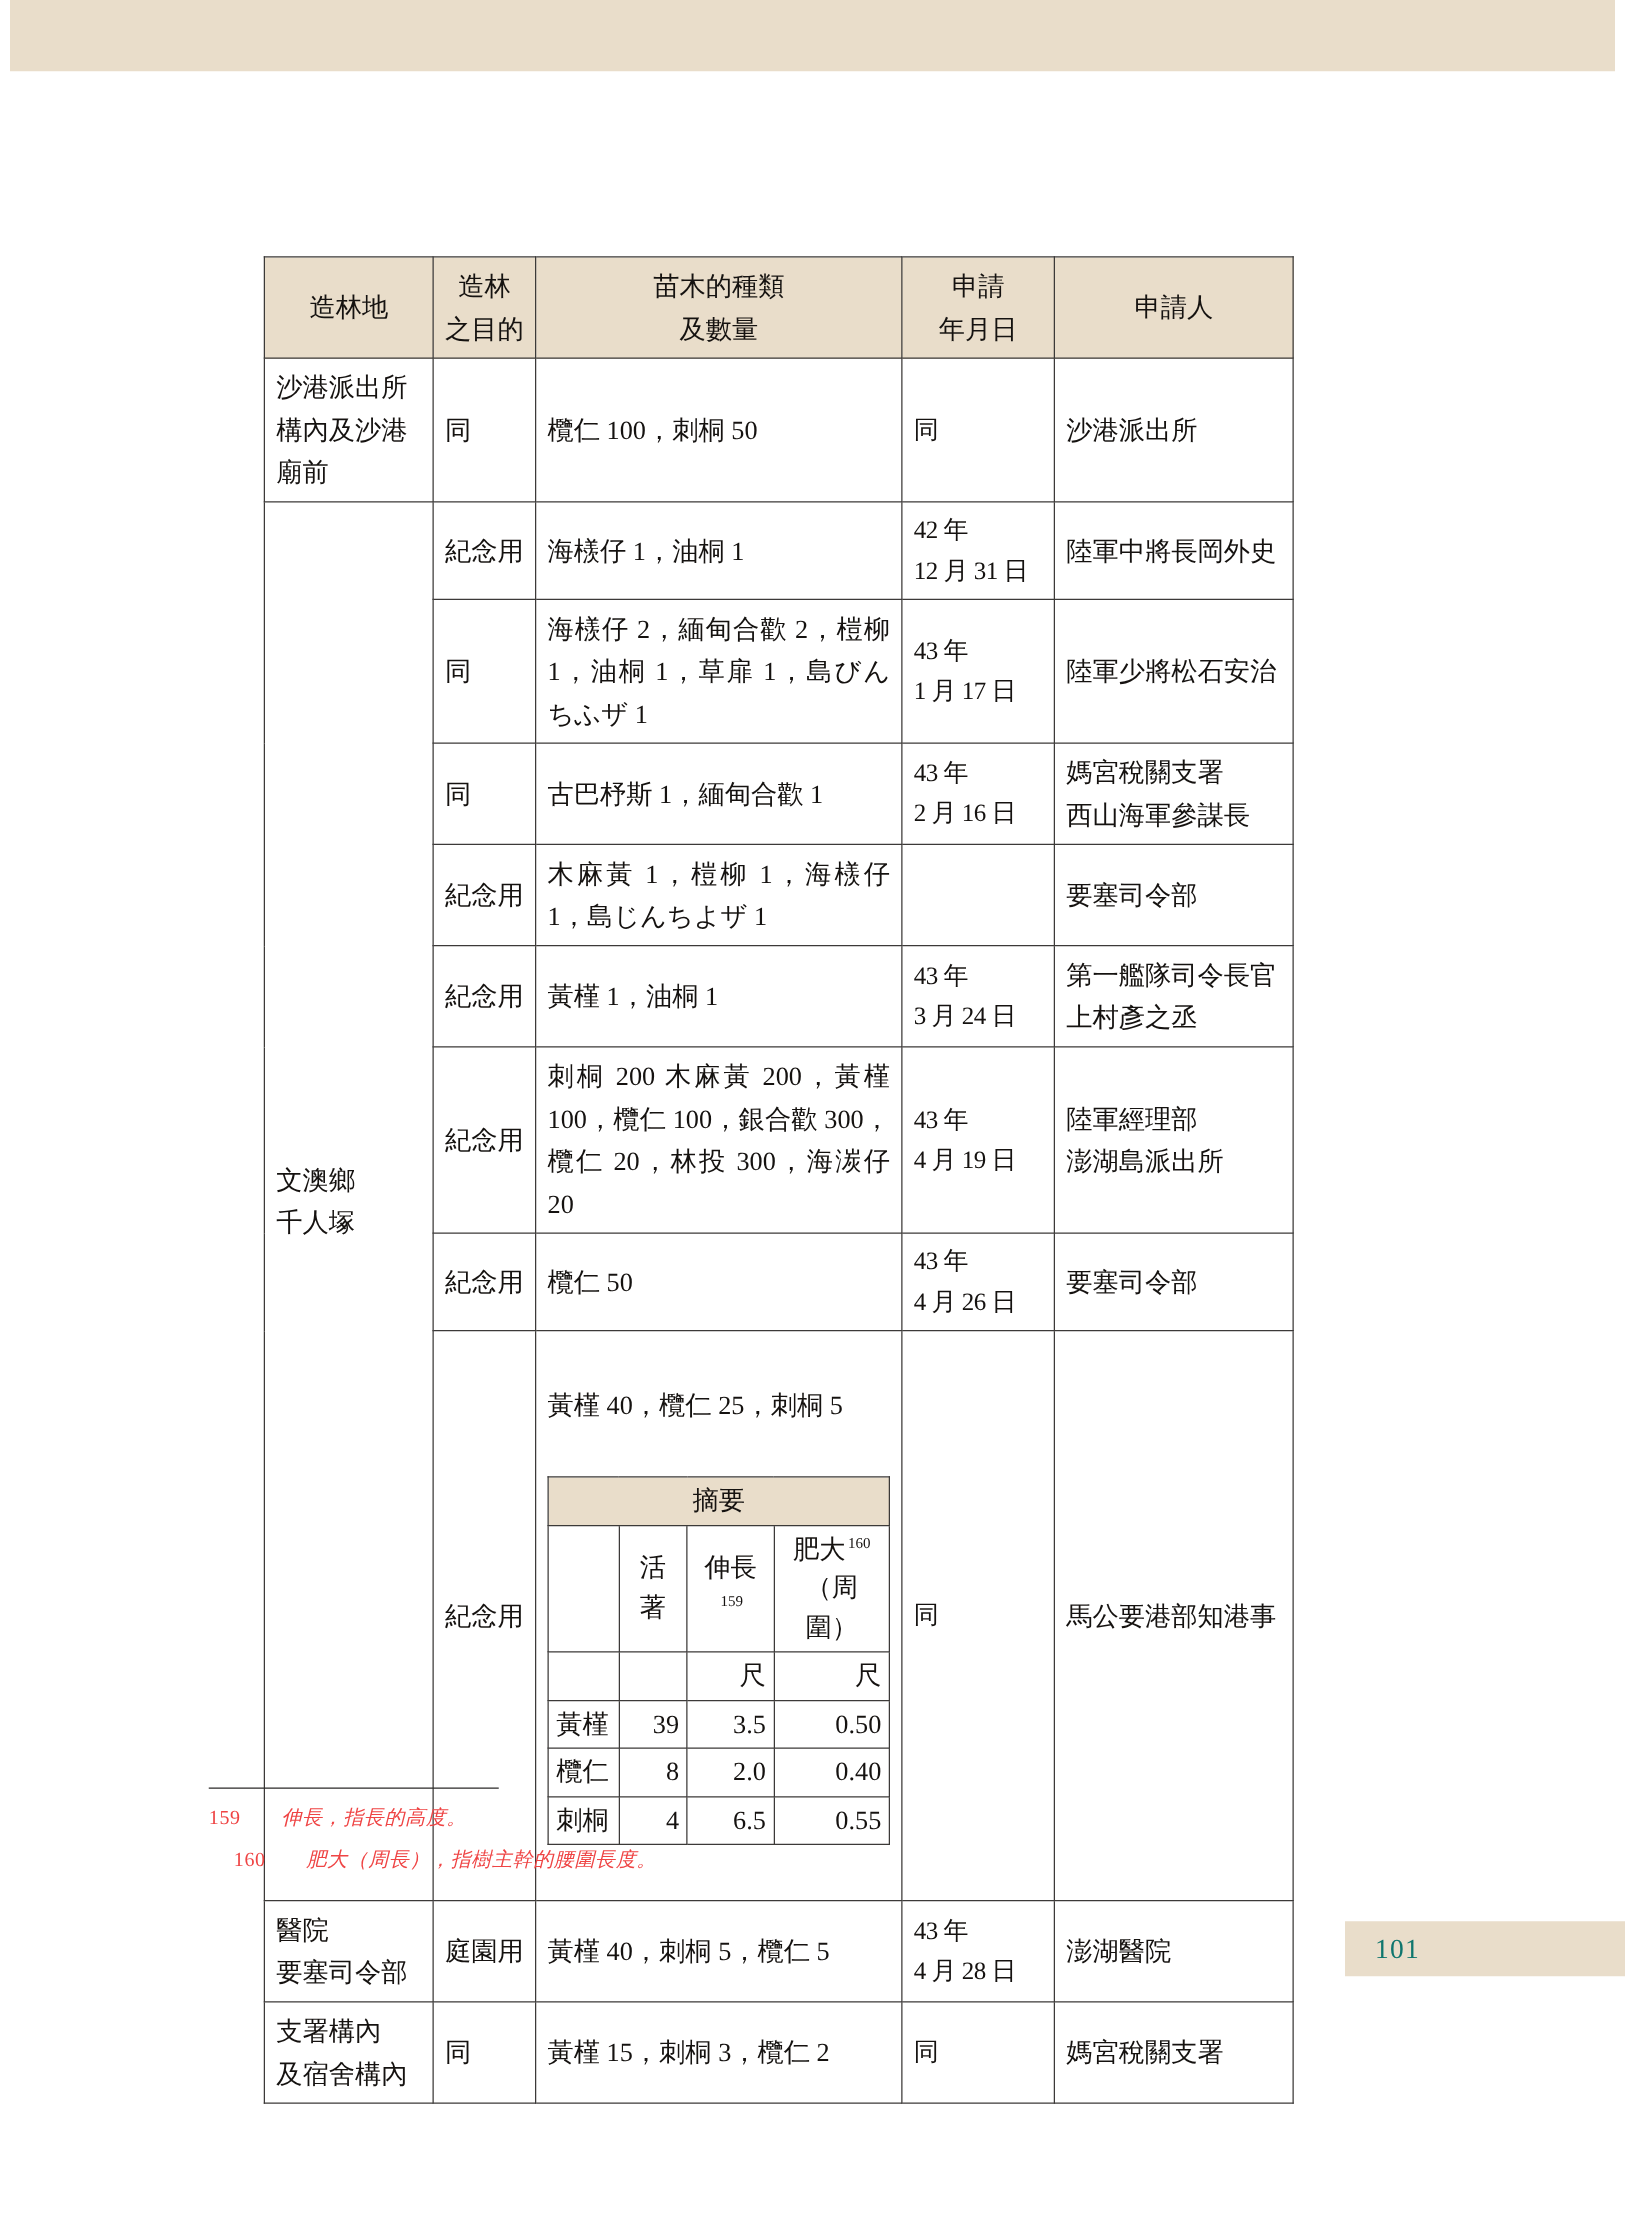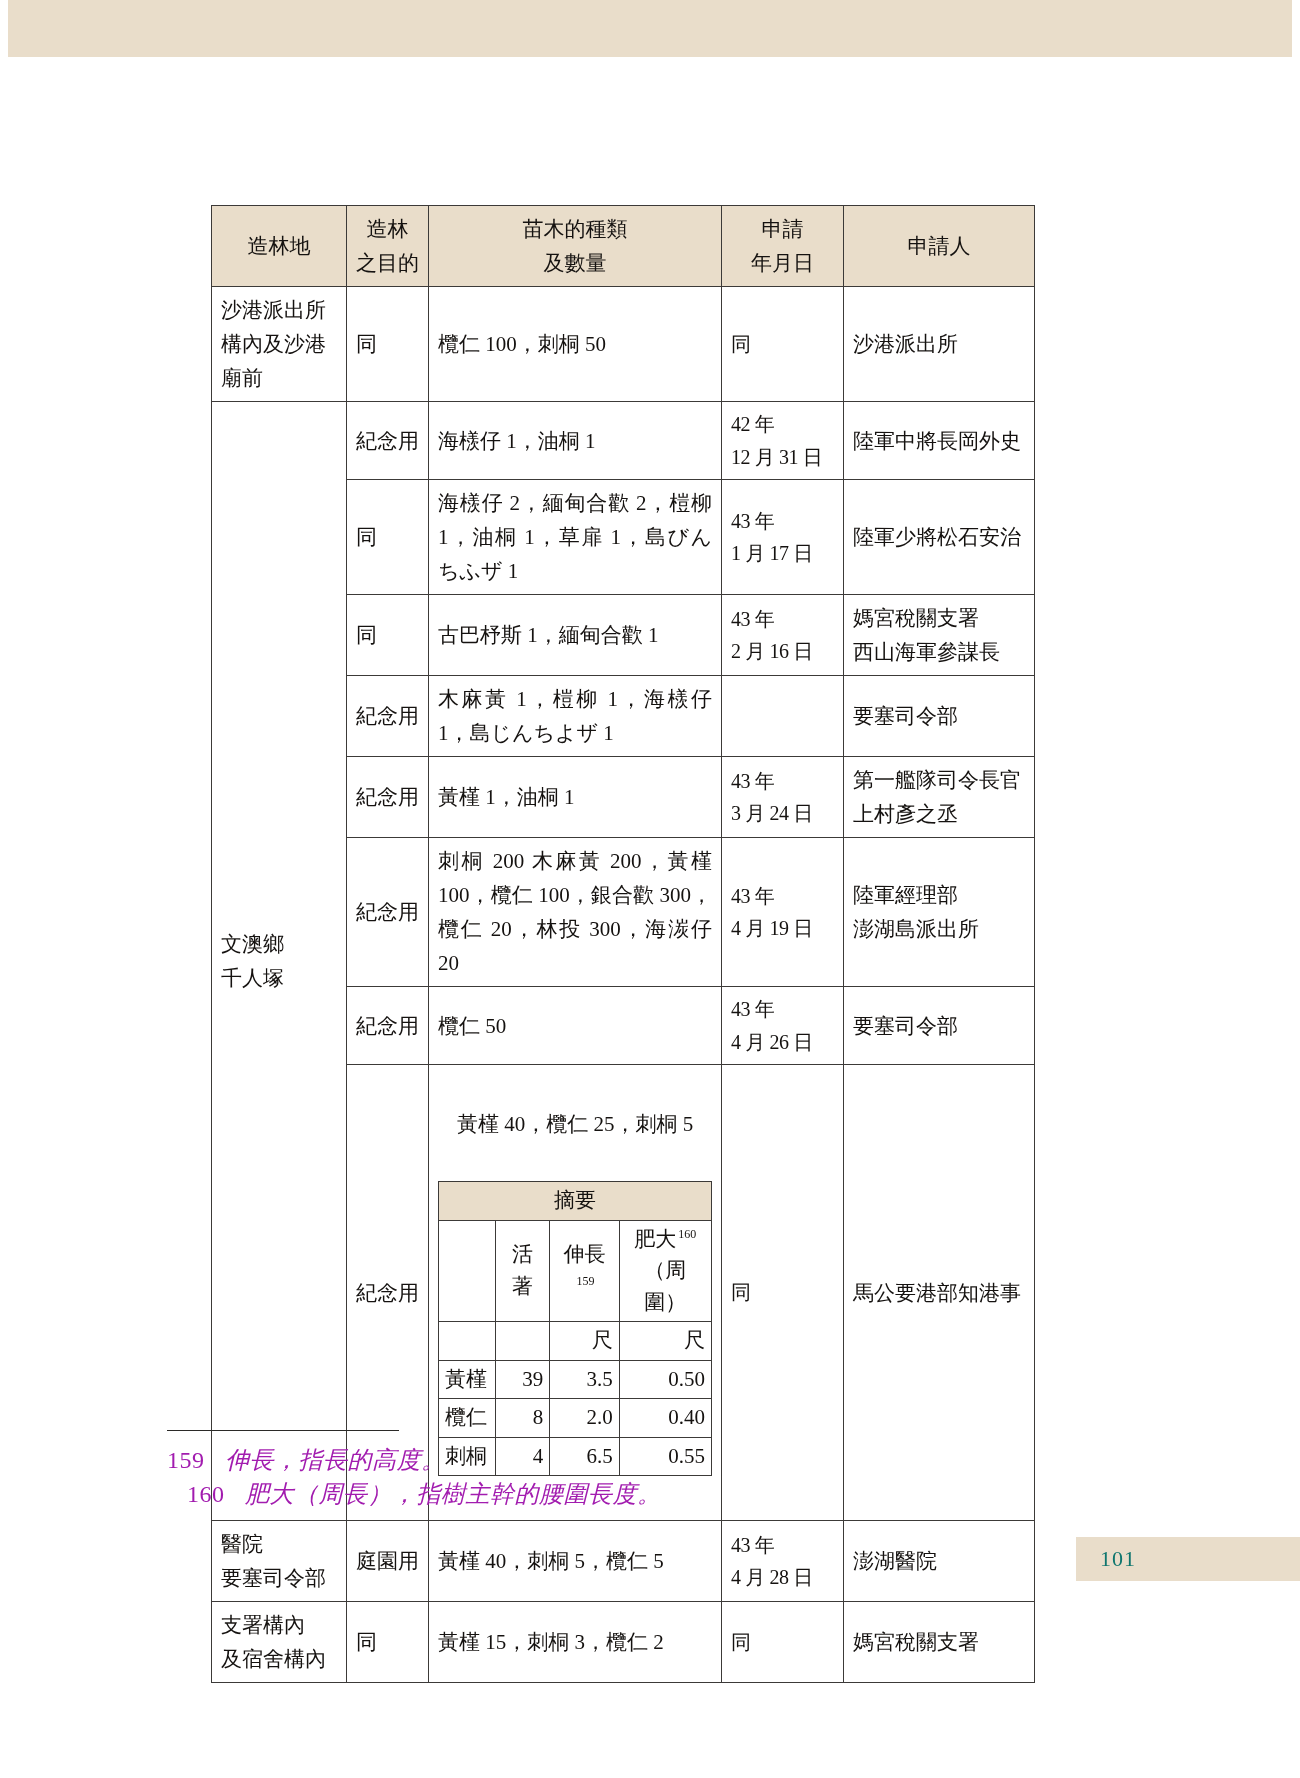--- a/index.html
+++ b/index.html
@@ -31,21 +31,21 @@
     font-weight: normal;
     white-space: pre-line;
   }
   .doc-table thead th {
     background: #e9ddca;
     text-align: center;
   }
   .cell-date { white-space: pre; font-size: 20px; letter-spacing: -0.4px; }
   .cell-seed { text-align: justify; }
   .seed-top { vertical-align: top; }
-  .seed-intro { margin: 2px 0 6px 0; text-align: center; }
+  .seed-intro { margin: 2px 0 6px 0; }
   .nested {
     border-collapse: collapse;
     width: 100%;
     font-size: 21px;
     margin-bottom: 4px;
   }
   .nested td {
     border: 1.5px solid #3c3a38;
     padding: 3px 6px;
     line-height: 1.5;
@@ -54,23 +54,23 @@
   .nested .title { background: #e9ddca; text-align: center; height: 34px; }
   .nested .ctr { text-align: center; }
   .nested .num { text-align: right; }
   .nested sup { font-size: 12px; vertical-align: super; line-height: 0; margin-left: 2px; }
   .footnote-rule {
     position: absolute; left: 167px; top: 1430px; width: 232px;
     border-top: 1.6px solid #2b2a28;
   }
   .footnote {
     position: absolute; left: 167px;
-    font-size: 24px;
+    font-size: 16px;
     font-style: italic;
-    color: #a21caf;
+    color: #ef4444;
     letter-spacing: 0.5px;
   }
   .footnote.fn1 { top: 1444px; }
   .footnote.fn2 { top: 1478px; margin-left: 20px; }
   .fn-num { display: inline-block; min-width: 58px; font-style: normal; }
   .page-num-block {
     position: absolute; top: 1537px; left: 1076px; right: 0; height: 44px;
     background: #e9ddca;
     display: flex; align-items: center;
   }

